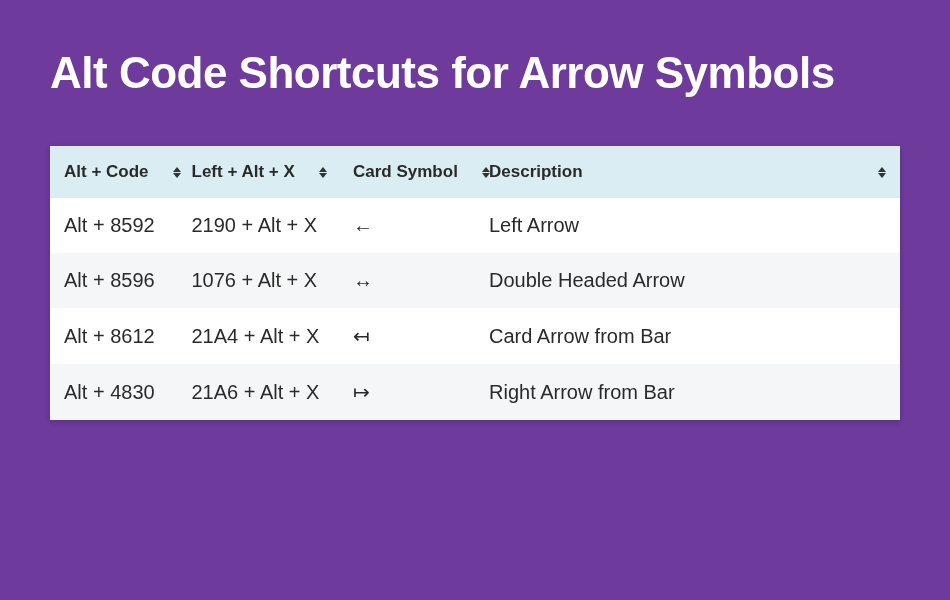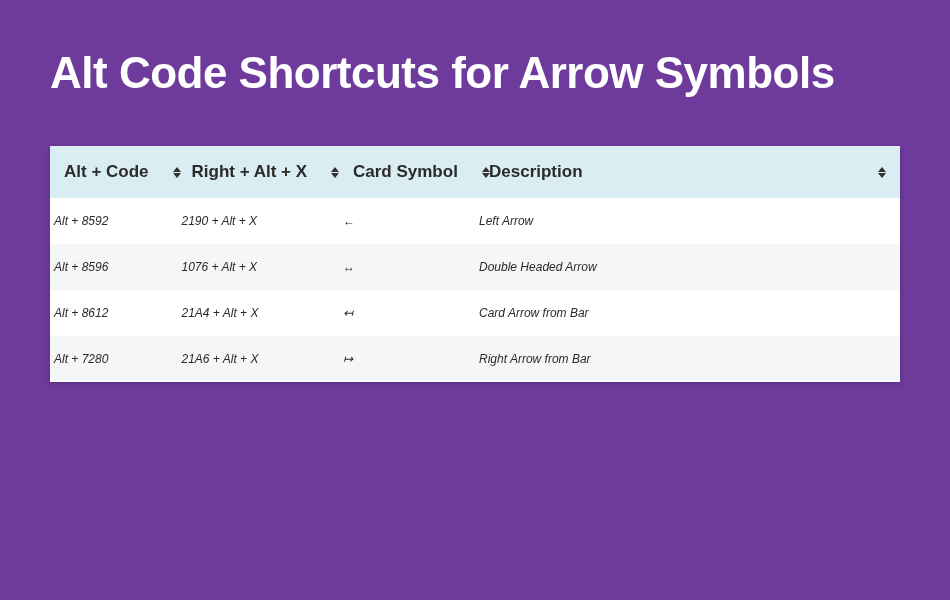--- a/index.html
+++ b/index.html
@@ -54,25 +54,24 @@
   .sort-icon .tri {
     width: 0; height: 0;
     border-left: 4px solid transparent;
     border-right: 4px solid transparent;
   }
   .sort-icon .up { border-bottom: 5px solid #333; }
   .sort-icon .down { border-top: 5px solid #333; }
   tbody tr:nth-child(odd)  { background: #ffffff; }
   tbody tr:nth-child(even) { background: #f5f6f7; }
   td {
-    font-size: 12px;
+    font-size: 20px;
     color: #2a2a2a;
-    padding: 16px 4px;
+    padding: 16px 14px;
     vertical-align: middle;
-    font-style: italic;
   }
   col.c1 { width: 15%; }
   col.c2 { width: 19%; }
   col.c3 { width: 16%; }
   col.c4 { width: 50%; }
 </style>
 </head>
 <body>
 
 <h1 class="page-title">Alt Code Shortcuts for Arrow Symbols</h1>
@@ -91,21 +90,21 @@
           <span class="th-inner">
             <span>Alt + Code</span>
             <span class="sort-icon">
               <span class="tri up"></span>
                 <span class="tri down"></span>
             </span>
           </span>
         </th>
         <th>
           <span class="th-inner">
-            <span>Right + Alt + X</span>
+            <span>Left + Alt + X</span>
             <span class="sort-icon">
               <span class="tri up"></span>
                 <span class="tri down"></span>
             </span>
           </span>
         </th>
         <th>
           <span class="th-inner">
             <span>Card Symbol</span>
             <span class="sort-icon">
@@ -138,20 +137,20 @@
         <td>↔</td>
         <td>Double Headed Arrow</td>
       </tr>
       <tr>
         <td>Alt + 8612</td>
         <td>21A4 + Alt + X</td>
         <td>↤</td>
         <td>Card Arrow from Bar</td>
       </tr>
       <tr>
-        <td>Alt + 7280</td>
+        <td>Alt + 4830</td>
         <td>21A6 + Alt + X</td>
         <td>↦</td>
         <td>Right Arrow from Bar</td>
       </tr>
     </tbody>
   </table>
 </div>
 
 </body></html>

